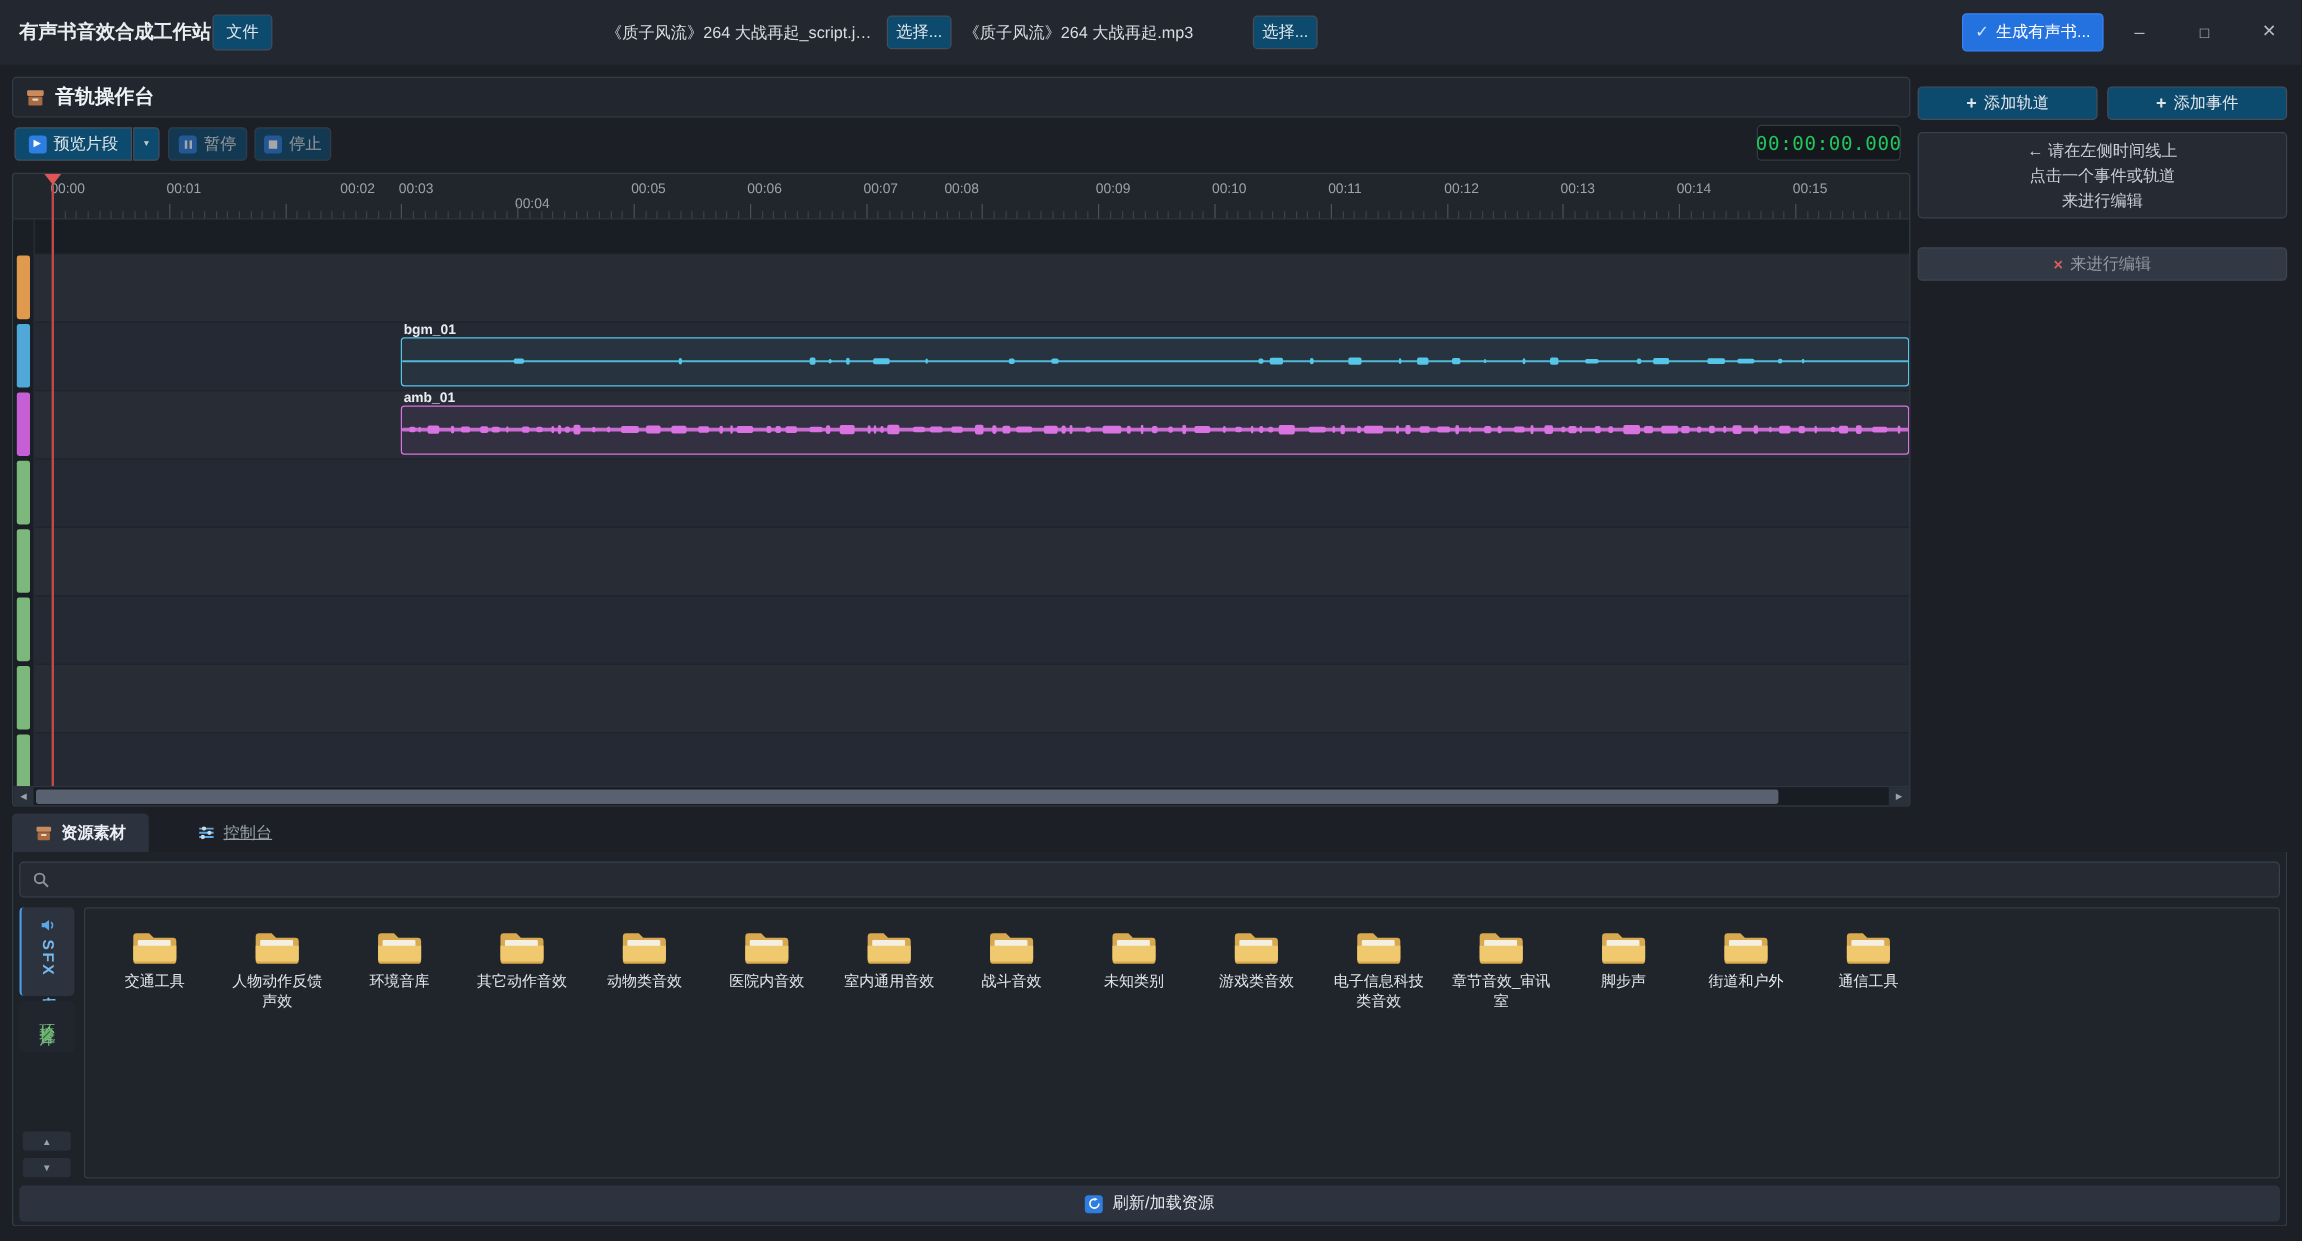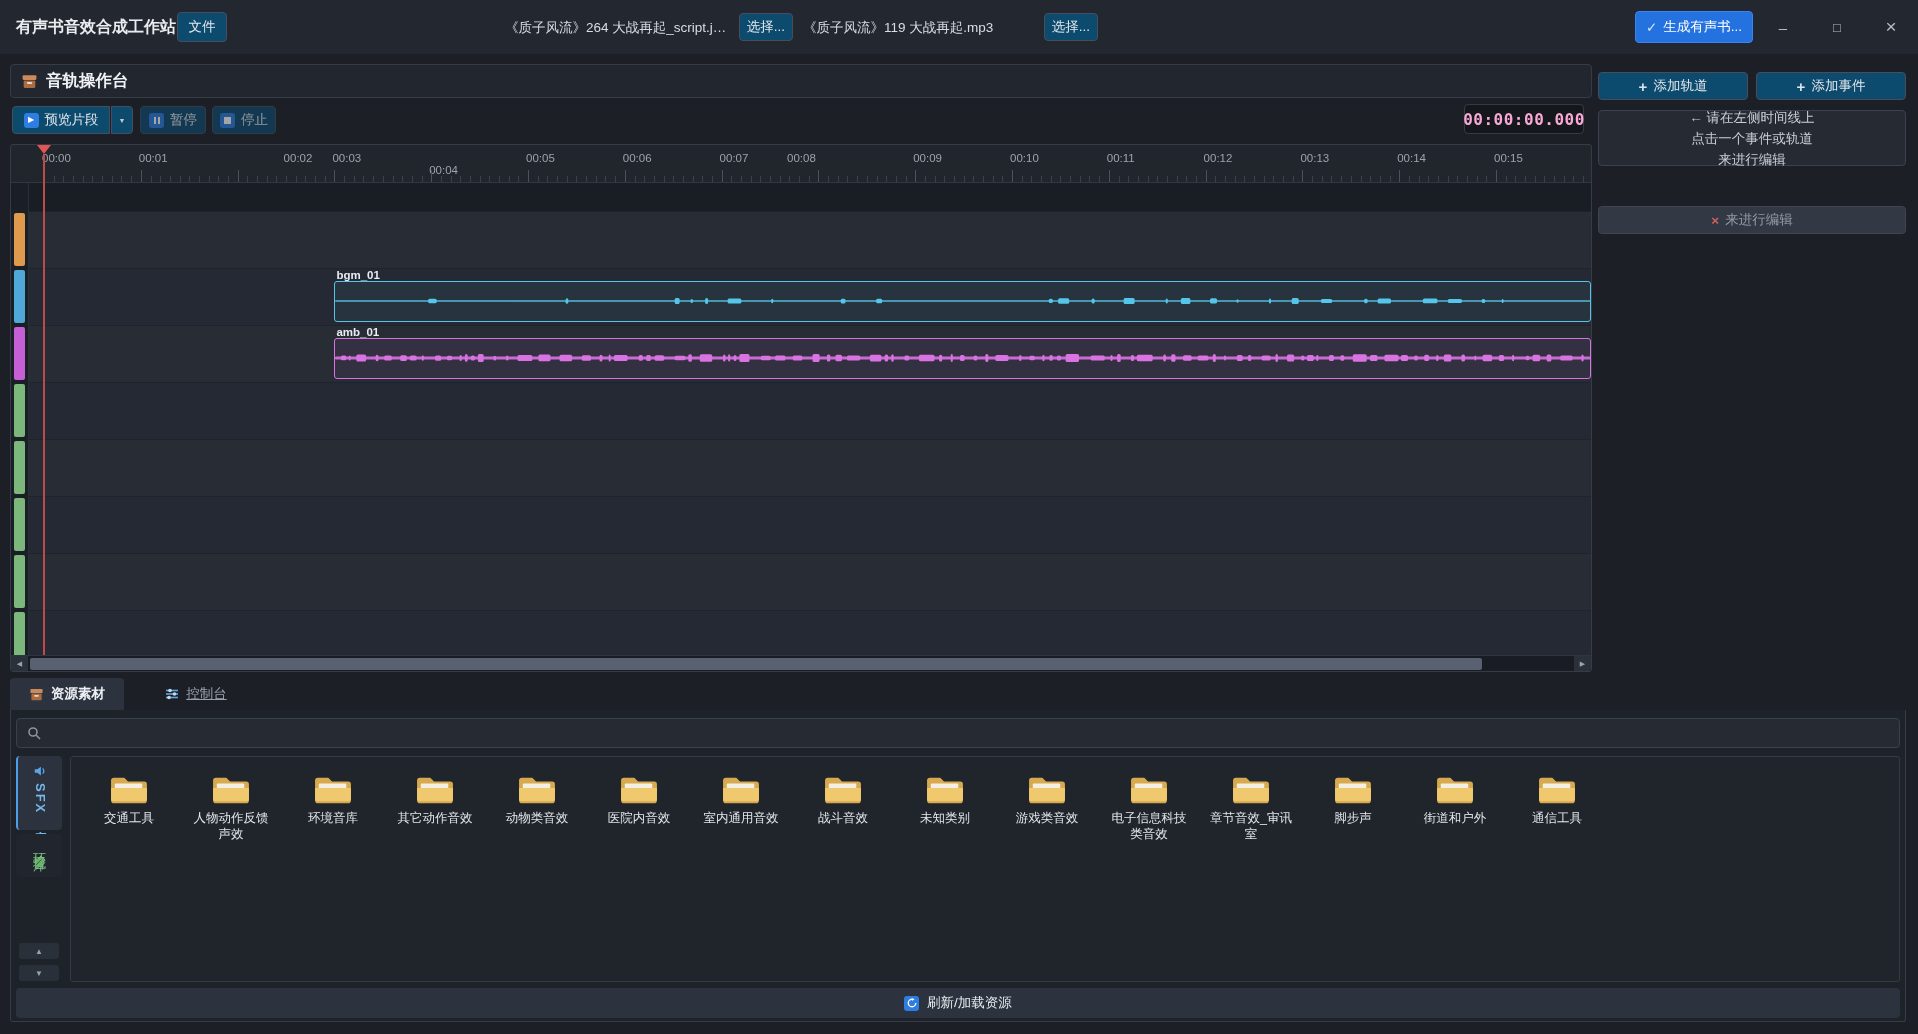--- a/index.html
+++ b/index.html
@@ -40,21 +40,21 @@
 
 <header class="abs" style="left:0;top:0;width:1918px;height:54px;background:#23272f;">
   <span class="abs" style="left:16px;top:17px;font-size:16px;font-weight:700;color:#eaedf0;">有声书音效合成工作站</span>
   <button class="btn abs" style="left:177px;top:12px;width:50px;height:30px;">
     <span>文件</span>
   </button>
   <span class="abs filelabel" style="left:505px;top:19px;">《质子风流》264 大战再起_script.j…</span>
   <button class="btn abs" style="left:739px;top:13px;width:54px;height:28px;">
     <span>选择...</span>
   </button>
-  <span class="abs filelabel" style="left:803px;top:19px;">《质子风流》119 大战再起.mp3</span>
+  <span class="abs filelabel" style="left:803px;top:19px;">《质子风流》264 大战再起.mp3</span>
   <button class="btn abs" style="left:1044px;top:13px;width:54px;height:28px;">
     <span>选择...</span>
   </button>
   <button class="abs gen-btn" style="left:1635px;top:11px;width:118px;height:32px;">
     <span style="color:#cfe4ff;">✓</span>
     <span>生成有声书...</span>
   </button>
   <div class="abs winctl" style="left:1761px;">–</div>
   <div class="abs winctl" style="left:1815px;font-size:13px;">□</div>
   <div class="abs winctl" style="left:1869px;font-size:19px;">×</div>
@@ -85,21 +85,21 @@
     </span>
   <span>暂停</span>
 </button>
 <button class="btn abs dim" style="left:212px;top:106px;width:64px;height:28px;">
   <span class="chip">
       <span class="sq"></span>
     </span>
   <span>停止</span>
 </button>
 <div class="abs" style="left:1464px;top:104px;width:120px;height:30px;background:#14171c;border:1px solid #353b45;border-radius:4px;display:flex;align-items:center;justify-content:center;">
-  <span style="font-family:'DejaVu Sans Mono',monospace;font-size:16px;font-weight:700;color:#f9a8d4;letter-spacing:.5px;">00:00:00.000</span>
+  <span style="font-family:'DejaVu Sans Mono',monospace;font-size:16px;font-weight:400;color:#22c55e;letter-spacing:.5px;">00:00:00.000</span>
 </div>
 
 <div class="abs" id="timeline" style="left:10px;top:144px;width:1582px;height:528px;border:1px solid #363c47;border-radius:3px;background:#21262d;overflow:hidden;">
   <div id="ruler" class="abs" style="left:0;top:0;width:1580px;height:38px;border-bottom:1px solid #323842;">
       <span style="position: absolute; left: 31px; top: 7px; font-size: 11.5px; color: rgb(155, 163, 173);">00:00</span>
       <span style="position: absolute; left: 127.8px; top: 7px; font-size: 11.5px; color: rgb(155, 163, 173);">00:01</span>
       <span style="position: absolute; left: 224.6px; top: 7px; font-size: 11.5px; color: rgb(155, 163, 173); padding-left: 48px;">00:02</span>
       <span style="position: absolute; left: 321.4px; top: 7px; font-size: 11.5px; color: rgb(155, 163, 173);">00:03</span>
       <span style="position: absolute; left: 418.2px; top: 7px; font-size: 11.5px; color: rgb(155, 163, 173); margin-top: 12px;">00:04</span>
       <span style="position: absolute; left: 515px; top: 7px; font-size: 11.5px; color: rgb(155, 163, 173);">00:05</span>
@@ -440,21 +440,21 @@
 </div>
 
 <button class="btn abs" style="left:1598px;top:72px;width:150px;height:28px;">
   <span class="plus">+</span>
   <span>添加轨道</span>
 </button>
 <button class="btn abs" style="left:1756px;top:72px;width:150px;height:28px;">
   <span class="plus">+</span>
   <span>添加事件</span>
 </button>
-<div class="abs" style="left:1598px;top:110px;width:308px;height:56px;background:#252a33;border:1px solid #3a4150;border-radius:4px;display:flex;flex-direction:column;align-items:center;justify-content:center;font-size:13.5px;color:#c9ced6;line-height:21px;">
+<div class="abs" style="left:1598px;top:110px;width:308px;height:72px;background:#252a33;border:1px solid #3a4150;border-radius:4px;display:flex;flex-direction:column;align-items:center;justify-content:center;font-size:13.5px;color:#c9ced6;line-height:21px;">
   <div>← 请在左侧时间线上</div>
   <div>点击一个事件或轨道</div>
   <div>来进行编辑</div>
 </div>
 <button class="btn abs" style="left:1598px;top:206px;width:308px;height:28px;background:#333944;color:#939aa4;border-color:#3e4450;">
   <span style="color:#d35f5f;font-weight:700;">×</span>
   <span>来进行编辑</span>
 </button>
 
 <div class="abs" style="left:10px;top:678px;width:1896px;height:33px;border-bottom:1px solid #363c47;">

